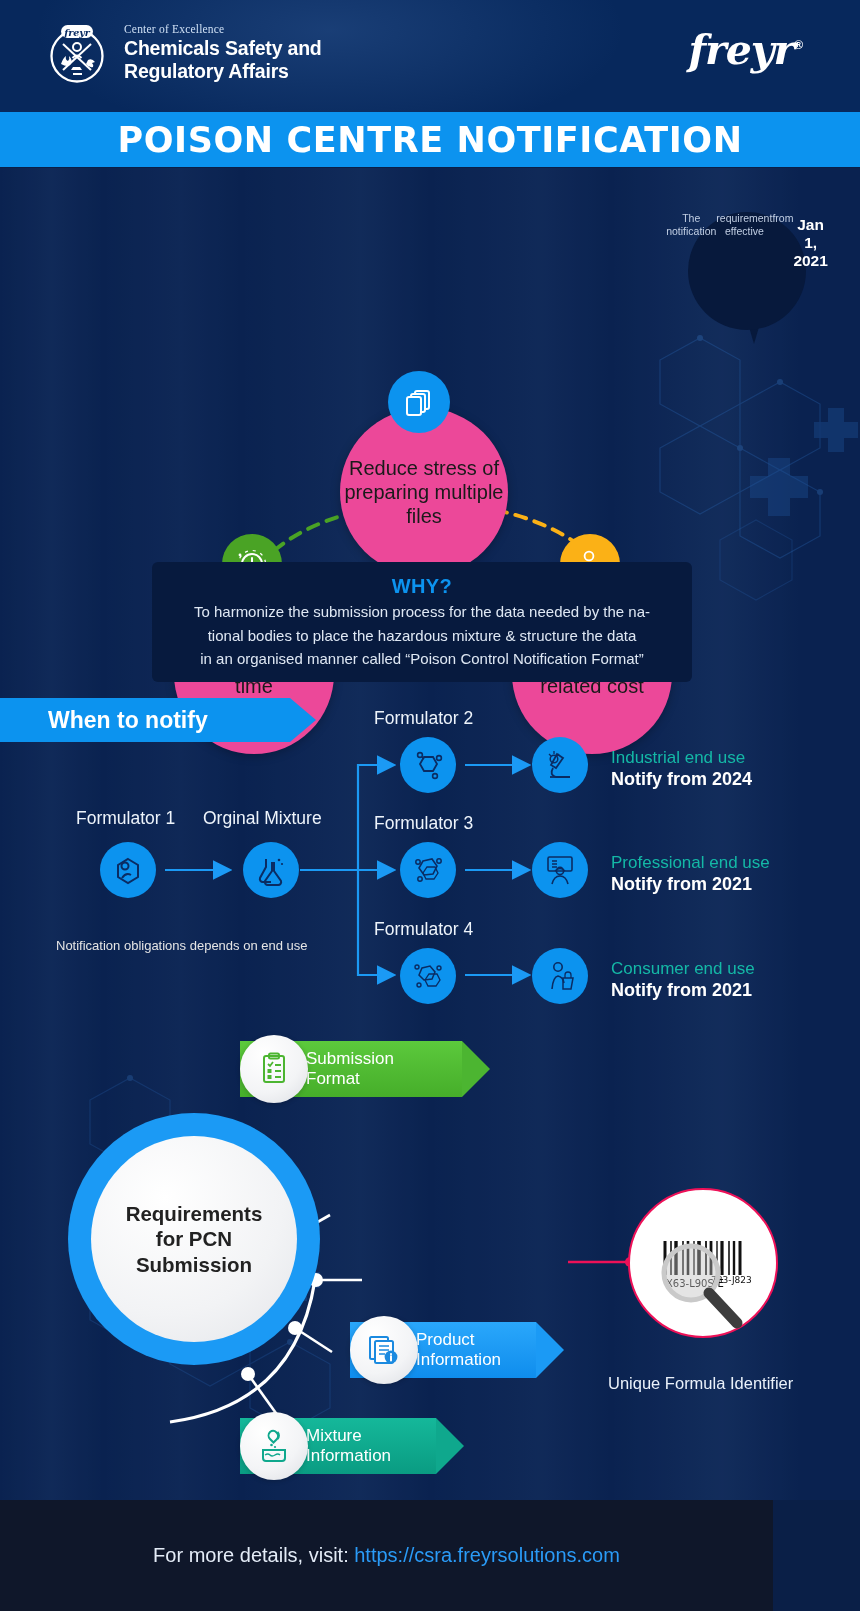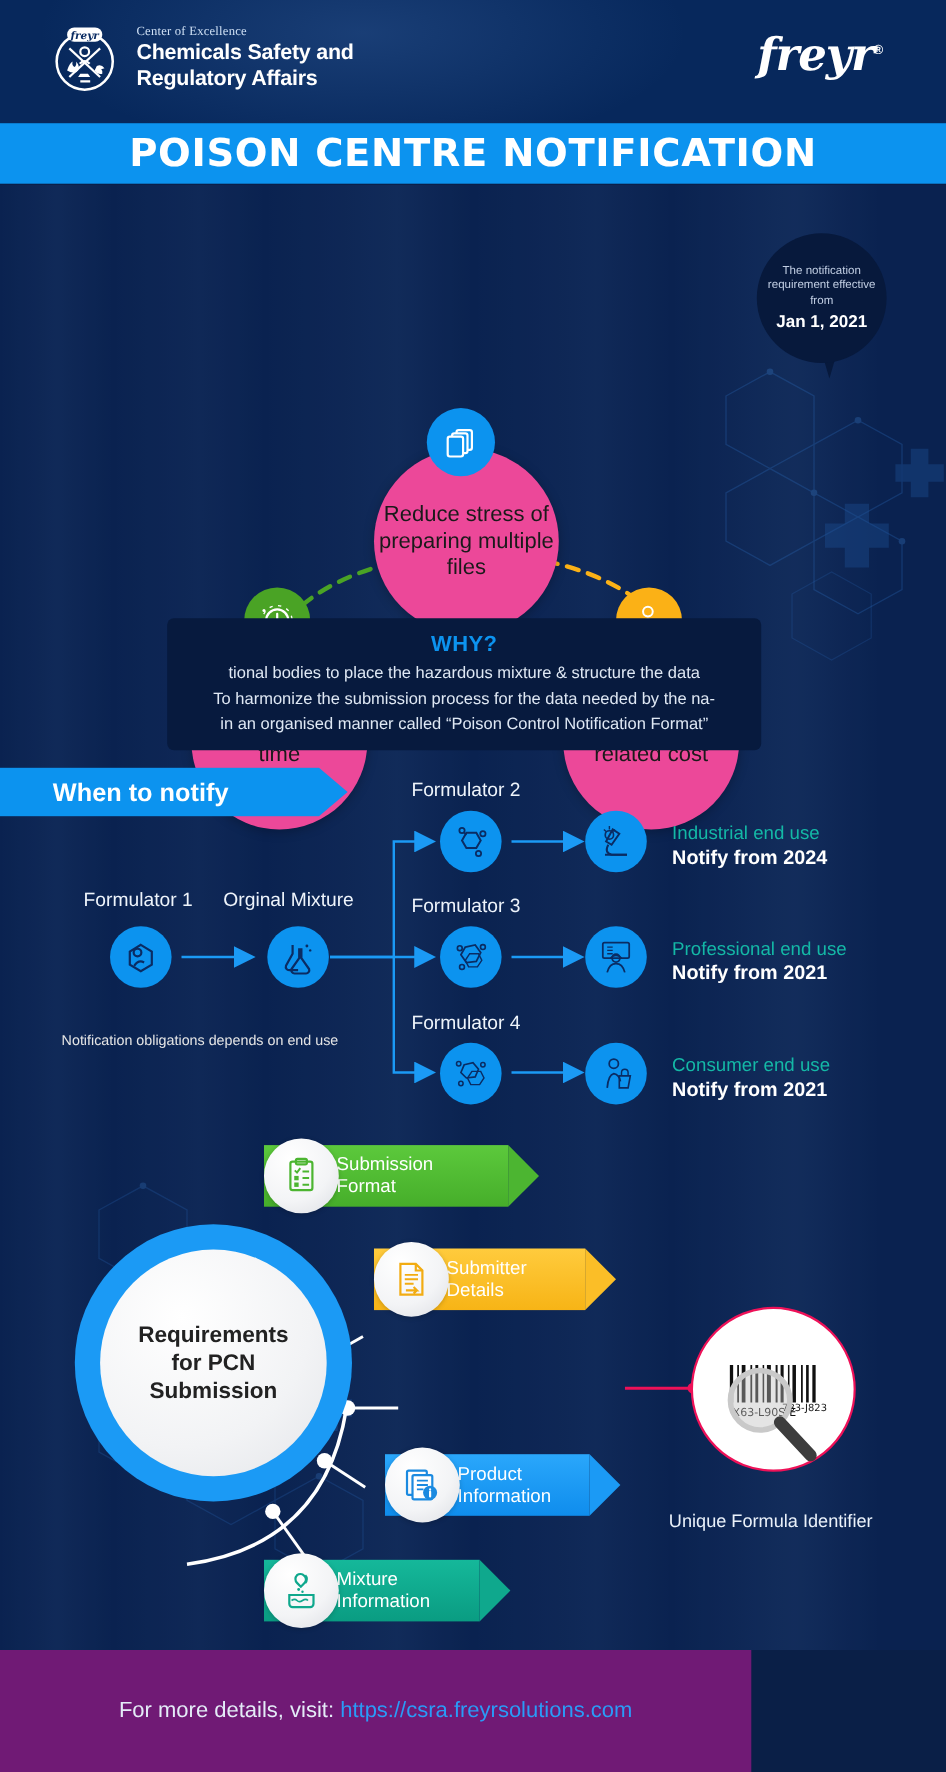--- a/index.html
+++ b/index.html
@@ -95,21 +95,21 @@
     background: #071a3c; border-radius: 20px;
     display: flex; align-items: center; justify-content: center;
     color: #fff; font-size: 19px; font-weight: bold;
   }
 
   
   .date-pin { position: absolute; left: 688px; top: 212px; width: 118px; height: 118px; }
   .date-pin-bubble {
     position: absolute; inset: 0; border-radius: 50%;
     background: #07193c;
-    display: flex; flex-direction: column; justify-content: center;
+    display: flex; flex-direction: row; justify-content: center;
     text-align: center; padding: 0 8px;
   }
   .date-pin-tail {
     position: absolute; left: 56px; top: 98px; width: 0; height: 0;
     border-left: 10px solid transparent; border-right: 10px solid transparent;
     border-top: 34px solid #07193c;
   }
   .dp-small { color: #c2cfe4; font-size: 10.5px; line-height: 1.28; }
   .dp-big { color: #ffffff; font-size: 15.5px; font-weight: bold; margin-top: 4px; }
 
@@ -173,22 +173,22 @@
 
   .ufi-big {
     position: absolute; left: 628px; top: 1188px; width: 150px; height: 150px;
     border-radius: 50%; background: #fff; border: 2px solid #ee1158;
     display: flex; align-items: center; justify-content: center;
   }
   .ufi-label { position: absolute; left: 608px; top: 1374px; color: #eaf1fa; font-size: 16.5px; }
 
   
   .footer {
-    position: absolute; left: 0; top: 1500px; width: 683px; height: 111px;
-    background: #701a75; display: flex; align-items: center; justify-content: center;
+    position: absolute; left: 0; top: 1500px; width: 773px; height: 111px;
+    background: #0f172a; display: flex; align-items: center; justify-content: center;
   }
   .foot-txt { color: #e4ecf7; font-size: 20px; }
   .foot-link { color: #2a9bf7; }
 </style>
 </head>
 <body>
 
 <div class="page">
 
   <div class="bg-main"></div>
@@ -333,22 +333,22 @@
     <div class="date-pin-bubble">
       <div class="dp-small">The notification</div>
       <div class="dp-small">requirement effective</div>
       <div class="dp-small">from</div>
       <div class="dp-big">Jan 1, 2021</div>
     </div>
   </div>
 
   <div class="why-box">
     <div class="why-title">WHY?</div>
+    <div class="why-body">To harmonize the submission process for the data needed by the na-</div>
     <div class="why-body">tional bodies to place the hazardous mixture &amp; structure the data</div>
-    <div class="why-body">To harmonize the submission process for the data needed by the na-</div>
     <div class="why-body">in an organised manner  called “Poison Control Notification Format”</div>
   </div>
 
   <div class="wtn-banner">
     <span class="wtn-txt">When to notify</span>
   </div>
 
   <div class="flow">
 
     <svg style="position:absolute;left:0;top:0" width="860" height="330" viewBox="0 0 860 330">
@@ -492,33 +492,20 @@
         <rect x="8" y="5" width="20" height="26" rx="2" fill="none" stroke="#4cb531" stroke-width="2"></rect>
         <rect x="13" y="2.5" width="10" height="5" rx="1.5" fill="none" stroke="#4cb531" stroke-width="2"></rect>
         <path d="M12 13 l2 2 3 -4" fill="none" stroke="#4cb531" stroke-width="1.8"></path>
         <rect x="11.5" y="18" width="4" height="4" fill="#4cb531"></rect>
         <rect x="11.5" y="24" width="4" height="4" fill="#4cb531"></rect>
         <path d="M19 14 h6 M19 20 h6 M19 26 h6" stroke="#4cb531" stroke-width="1.8"></path>
       </svg>
     </div>
   </div>
 
-  <div class="chip" style="left:340px;top:1135px;">
-    <div class="chip-body" style="--chipc:#fbbe27;background:linear-gradient(180deg,#ffcb3d 0%,#f7b416 100%);width:192px">
-      <span><span>Submitter</span><br><span>Details</span></span>
-    </div>
-    <div class="chip-icon">
-      <svg width="36" height="36" viewBox="0 0 36 36">
-        <path d="M8 4 h14 l6 6 v22 h-20 z" fill="none" stroke="#f2ac12" stroke-width="2"></path>
-        <path d="M22 4 v6 h6" fill="none" stroke="#f2ac12" stroke-width="2"></path>
-        <path d="M12 14 h12 M12 18 h12 M12 22 h8" stroke="#f2ac12" stroke-width="1.7"></path>
-        <path d="M13 28 h10 l-3 -3 M23 28 l-3 3" fill="none" stroke="#f2ac12" stroke-width="2"></path>
-      </svg>
-    </div>
-  </div>
 
 
   <div class="chip" style="left:350px;top:1322px;">
     <div class="chip-body" style="--chipc:#1b9af5;background:linear-gradient(180deg,#2aa7fb 0%,#0f8ded 100%);width:186px">
       <span><span>Product</span><br><span>Information</span></span>
     </div>
     <div class="chip-icon">
       <svg width="36" height="36" viewBox="0 0 36 36">
         <rect x="4" y="5" width="18" height="22" rx="1.5" fill="none" stroke="#1b8ae0" stroke-width="2"></rect>
         <rect x="9" y="9" width="18" height="22" rx="1.5" fill="#ffffff" stroke="#1b8ae0" stroke-width="2"></rect>

